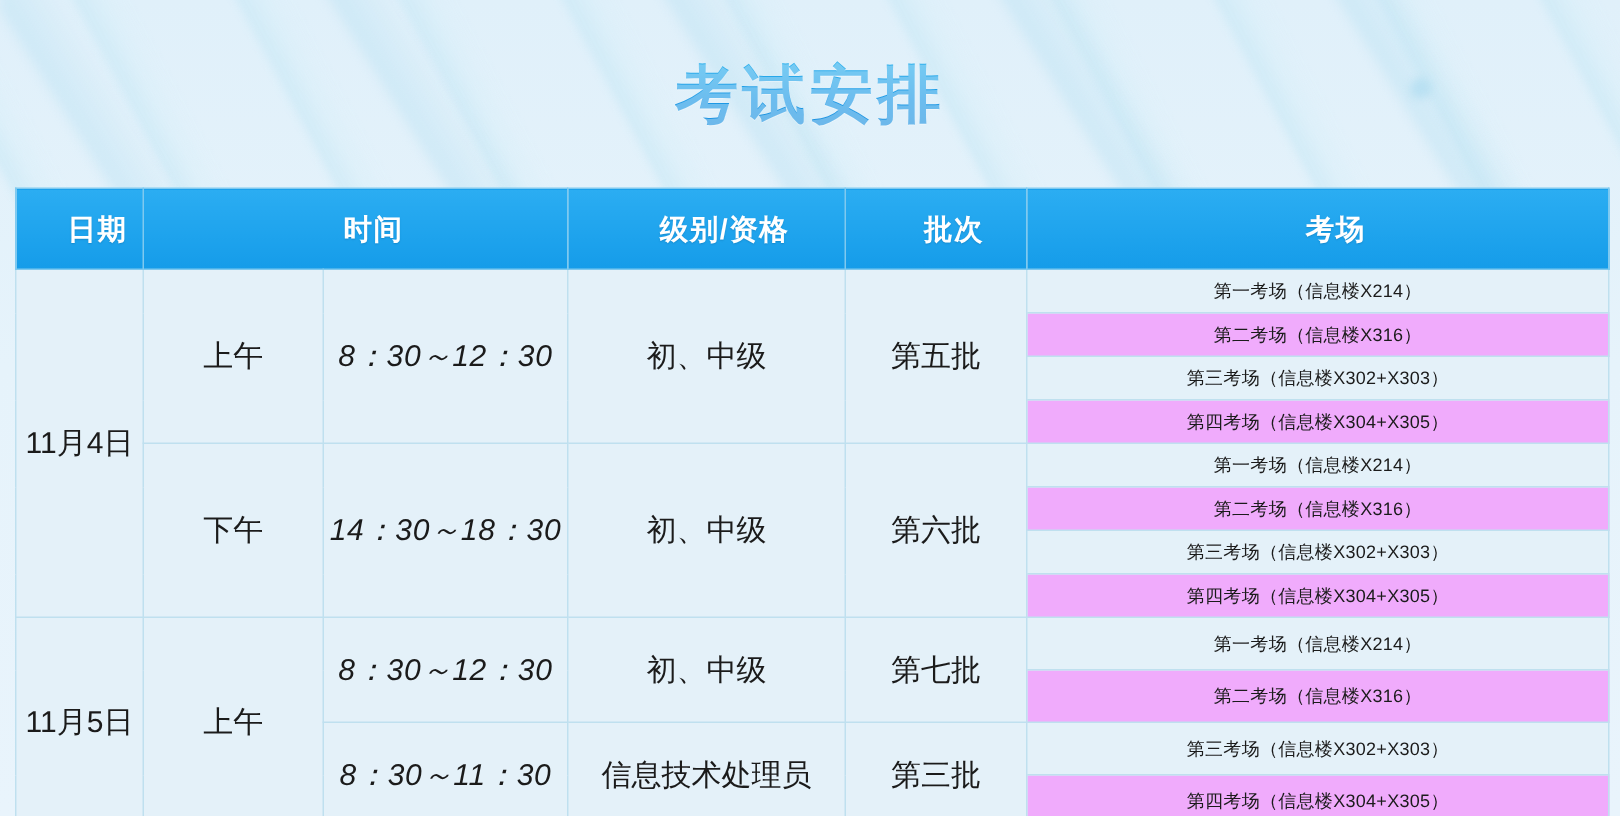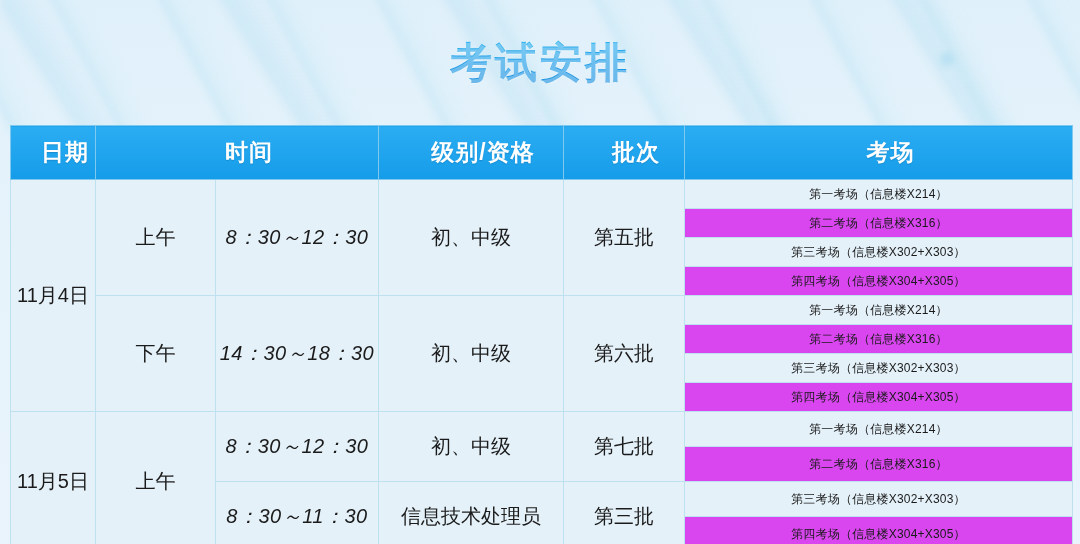--- a/index.html
+++ b/index.html
@@ -103,38 +103,38 @@
     border: 1px solid #bfe0ef;
     text-align: center;
     vertical-align: middle;
     padding: 0;
     white-space: nowrap;
   }
   table.schedule thead th {
     background: linear-gradient(180deg, #2badf2 0%, #159ce9 100%);
     color: #ffffff;
     font-weight: bold;
-    font-size: 23px;
+    font-size: 19px;
     height: 53px;
     border-color: #7fc9ef;
     text-shadow: 0 1px 1px rgba(0,70,120,0.25);
     letter-spacing: 1px;
     padding-left: 24px;
   }
   table.schedule tbody td {
     background: #e4f1f9;
     height: 28px;
     font-size: 20px;
   }
   table.schedule tbody td.room {
     font-size: 12px;
     letter-spacing: .2px;
   }
   table.schedule tbody tr.alt td.room {
-    background: #d946ef;
+    background: #f0abfc;
     margin-top: 24px;
   }
   td.date-cell  { font-size: 18px; }
   td.ampm-cell  { font-size: 18px; }
   td.time-cell  { font-size: 18px; letter-spacing: .5px; font-style: italic; }
   td.level-cell { font-size: 18px; }
   td.batch-cell { font-size: 18px; font-family: Liberation Serif, serif; }
 
   .col-date  { width: 85px; }
   .col-ampm  { width: 120px; }

